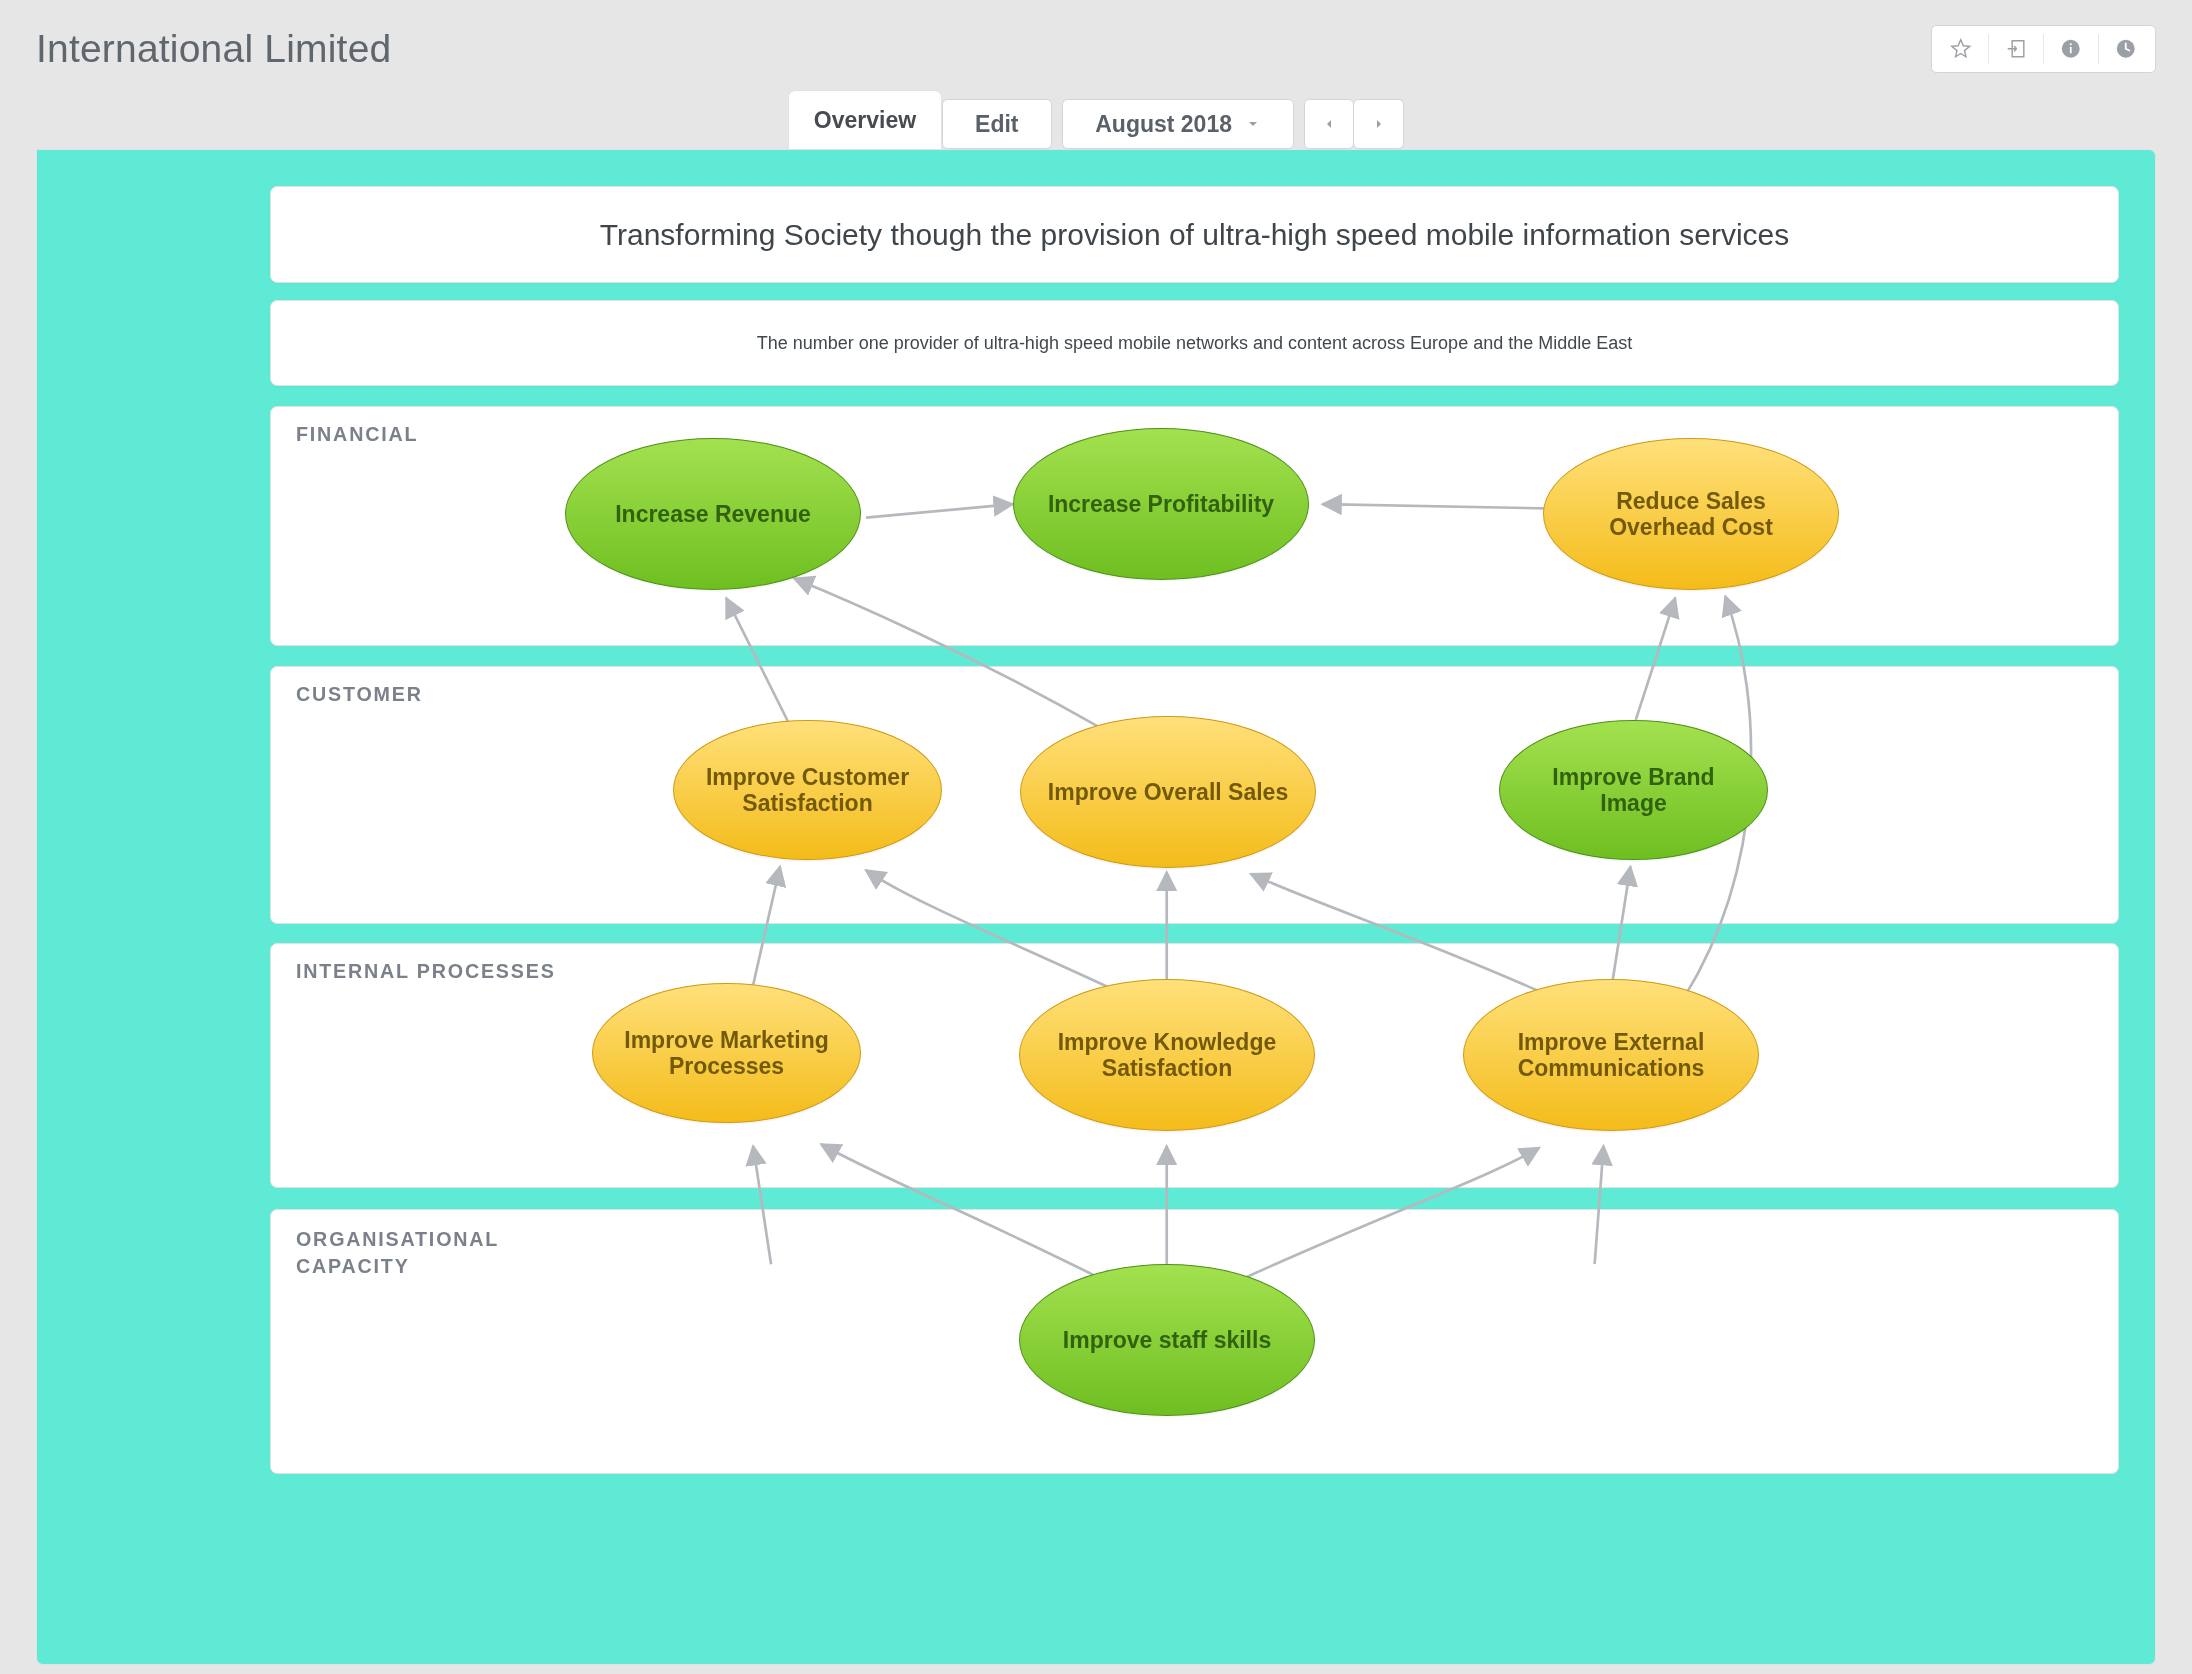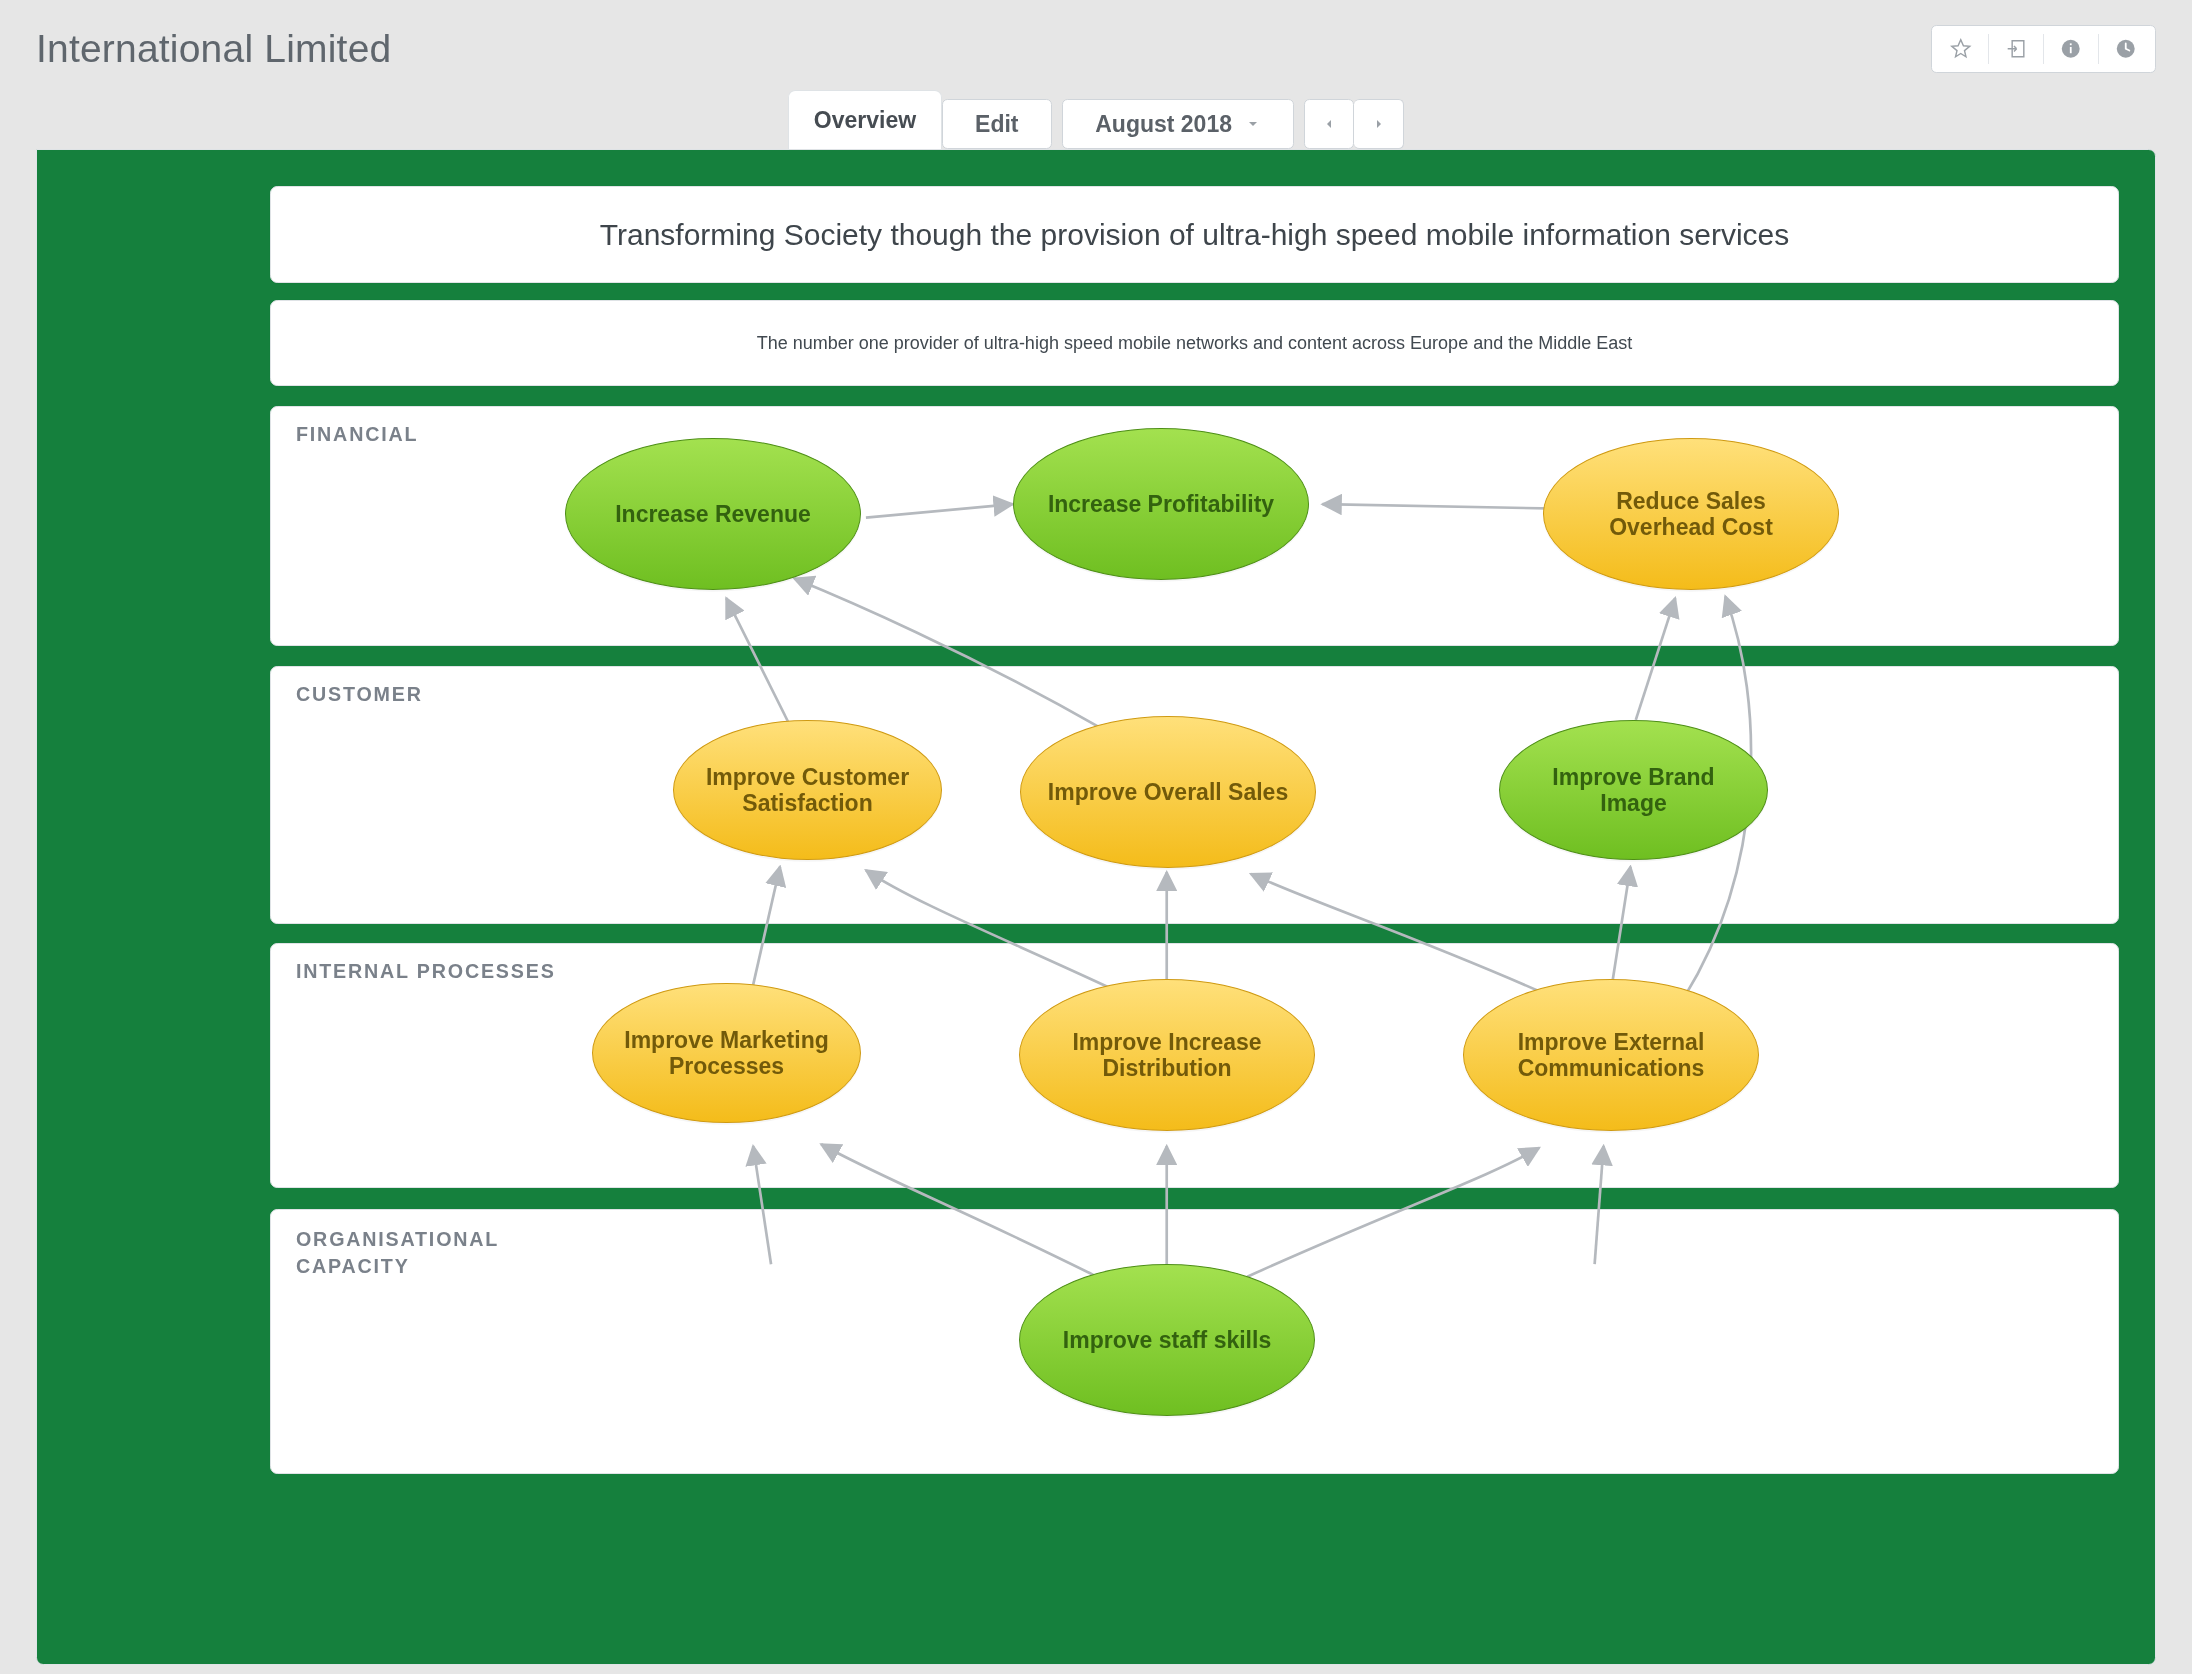--- a/index.html
+++ b/index.html
@@ -77,21 +77,21 @@
     color:var(--btn-text);font-size:23px;font-weight:600;height:50px;padding:0 32px;cursor:pointer;
   }
   .select{
     display:flex;align-items:center;gap:12.5px;
   }
   .select .chev{color:#9aa0a6}
   .pager{display:flex;align-items:center;gap:0}
   .pager .btn{width:50px;padding:0}
   
   .canvas-wrap{
-    margin:0 36px 36px;background:#15803d;border:0.9px solid var(--panel-border);
+    margin:0 36px 36px;background:#5eead4;border:0.9px solid var(--panel-border);
     border-radius:0 7.2px 7.2px 7.2px;position:relative;
   }
   .canvas{
     position:relative;width:100%;height:1514px;
     padding:36px 0 36px 0;
   }
 
   .panel{
     position:absolute;left:233px;right:36px;background:#ffffff;
     border:0.9px solid var(--panel-border);border-radius:7.2px;
@@ -283,21 +283,21 @@
       <span>Improve Overall Sales</span>
     </div>
     <div id="n-improve_brand_image" class="node green n-md" style="left:1462px;top:570px">
       <span>Improve Brand Image</span>
     </div>
 
     <div id="n-improve_marketing_processes" class="node yellow n-md" style="left:555px;top:833px">
       <span>Improve Marketing Processes</span>
     </div>
     <div id="n-improve_knowledge_distribution" class="node yellow n-lg" style="left:982px;top:829px">
-      <span>Improve Increase Distribution</span>
+      <span>Improve Knowledge Satisfaction</span>
     </div>
     <div id="n-improve_external_communications" class="node yellow n-lg" style="left:1426px;top:829px">
       <span>Improve External Communications</span>
     </div>
 
     <div id="n-improve_staff_skills" class="node green n-lg" style="left:982px;top:1114px">
       <span>Improve staff skills</span>
     </div>
 
   </div>

